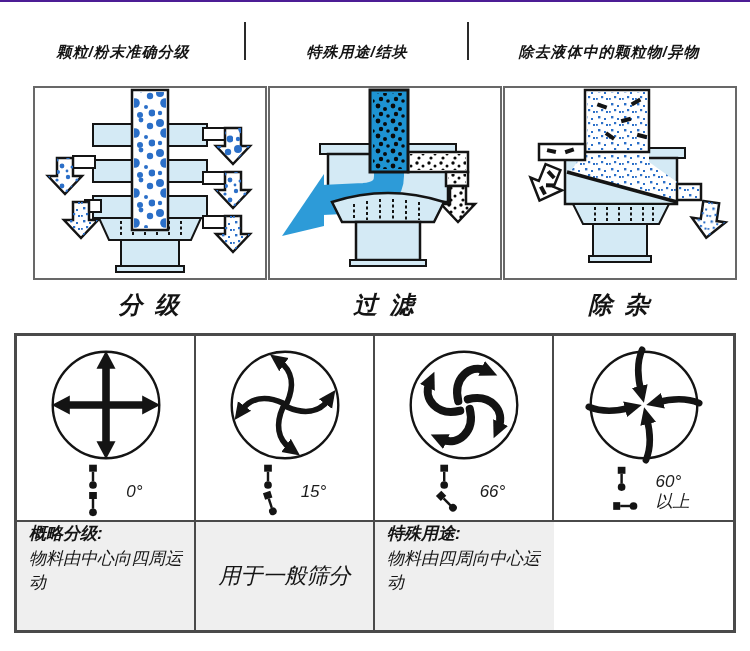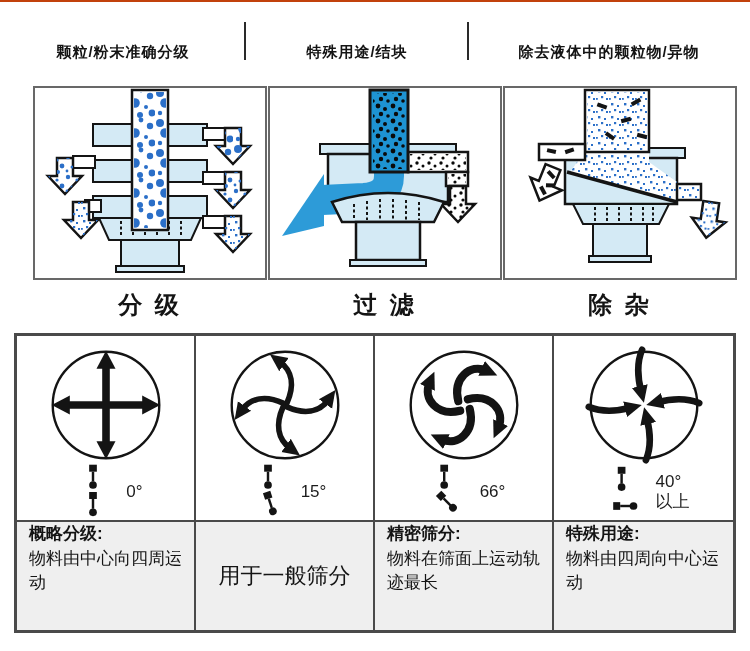--- a/index.html
+++ b/index.html
@@ -1,18 +1,18 @@
 <!DOCTYPE html>
 <html><head>
 <meta charset="utf-8">
 <style>
   * { margin:0; padding:0; box-sizing:border-box; }
   html,body { background:#fff; }
   body { font-family:"Liberation Sans","DejaVu Sans",sans-serif; color:#141414; }
-  .page { position:relative; width:750px; height:651px; background:#fff; overflow:hidden; border-top:2px solid #c2410c; }
+  .page { position:relative; width:750px; height:651px; background:#fff; overflow:hidden; border-top:2px solid #4c1d95;font-style:italic; }
 
   
   .header { position:relative; height:78px; display:flex; }
   .hdr-item { display:flex; align-items:flex-end; justify-content:center; padding-bottom:18px; font-size:15px; font-weight:700; letter-spacing:1px; }
   .hdr-item:nth-child(1){ width:246px; }
   .hdr-item:nth-child(2){ width:222px; }
   .hdr-item:nth-child(3){ width:282px;text-align:center; }
   .hdr-sep { position:absolute; top:20px; width:2px; height:38px; background:#2a2a2a; }
   .hdr-sep.s1 { left:244px; } .hdr-sep.s2 { left:467px; }
 
@@ -360,34 +360,30 @@
               <rect x="-5.5" y="0" width="11" height="10" fill="#141414"></rect>
               <line x1="0" y1="10" x2="0" y2="24" stroke="#141414" stroke-width="3.5"></line>
               <circle cx="0" cy="29" r="5.5" fill="#141414"></circle>
             </g>
           <g transform="translate(12,60) rotate(-90)">
               <rect x="-5.5" y="0" width="11" height="10" fill="#141414"></rect>
               <line x1="0" y1="10" x2="0" y2="24" stroke="#141414" stroke-width="3.5"></line>
               <circle cx="0" cy="29" r="5.5" fill="#141414"></circle>
             </g>
         </svg>
-        <div class="angle"><span>40°</span><span class="a2">以上</span></div>
+        <div class="angle"><span>60°</span><span class="a2">以上</span></div>
       </div>
     </div>
 
     <div class="mcell bot c1">
       <b>概略分级:</b>
       <span>物料由中心向四周运动</span>
     </div>
     <div class="mcell bot center c2">
       <span>用于一般筛分</span>
     </div>
-    <div class="mcell bot c3">
-      <b>精密筛分:</b>
-      <span>物料在筛面上运动轨迹最长</span>
-    </div>
     <div class="mcell bot c4">
       <b>特殊用途:</b>
       <span>物料由四周向中心运动</span>
     </div>
   </div>
 
 </div>
 
 </body></html>

